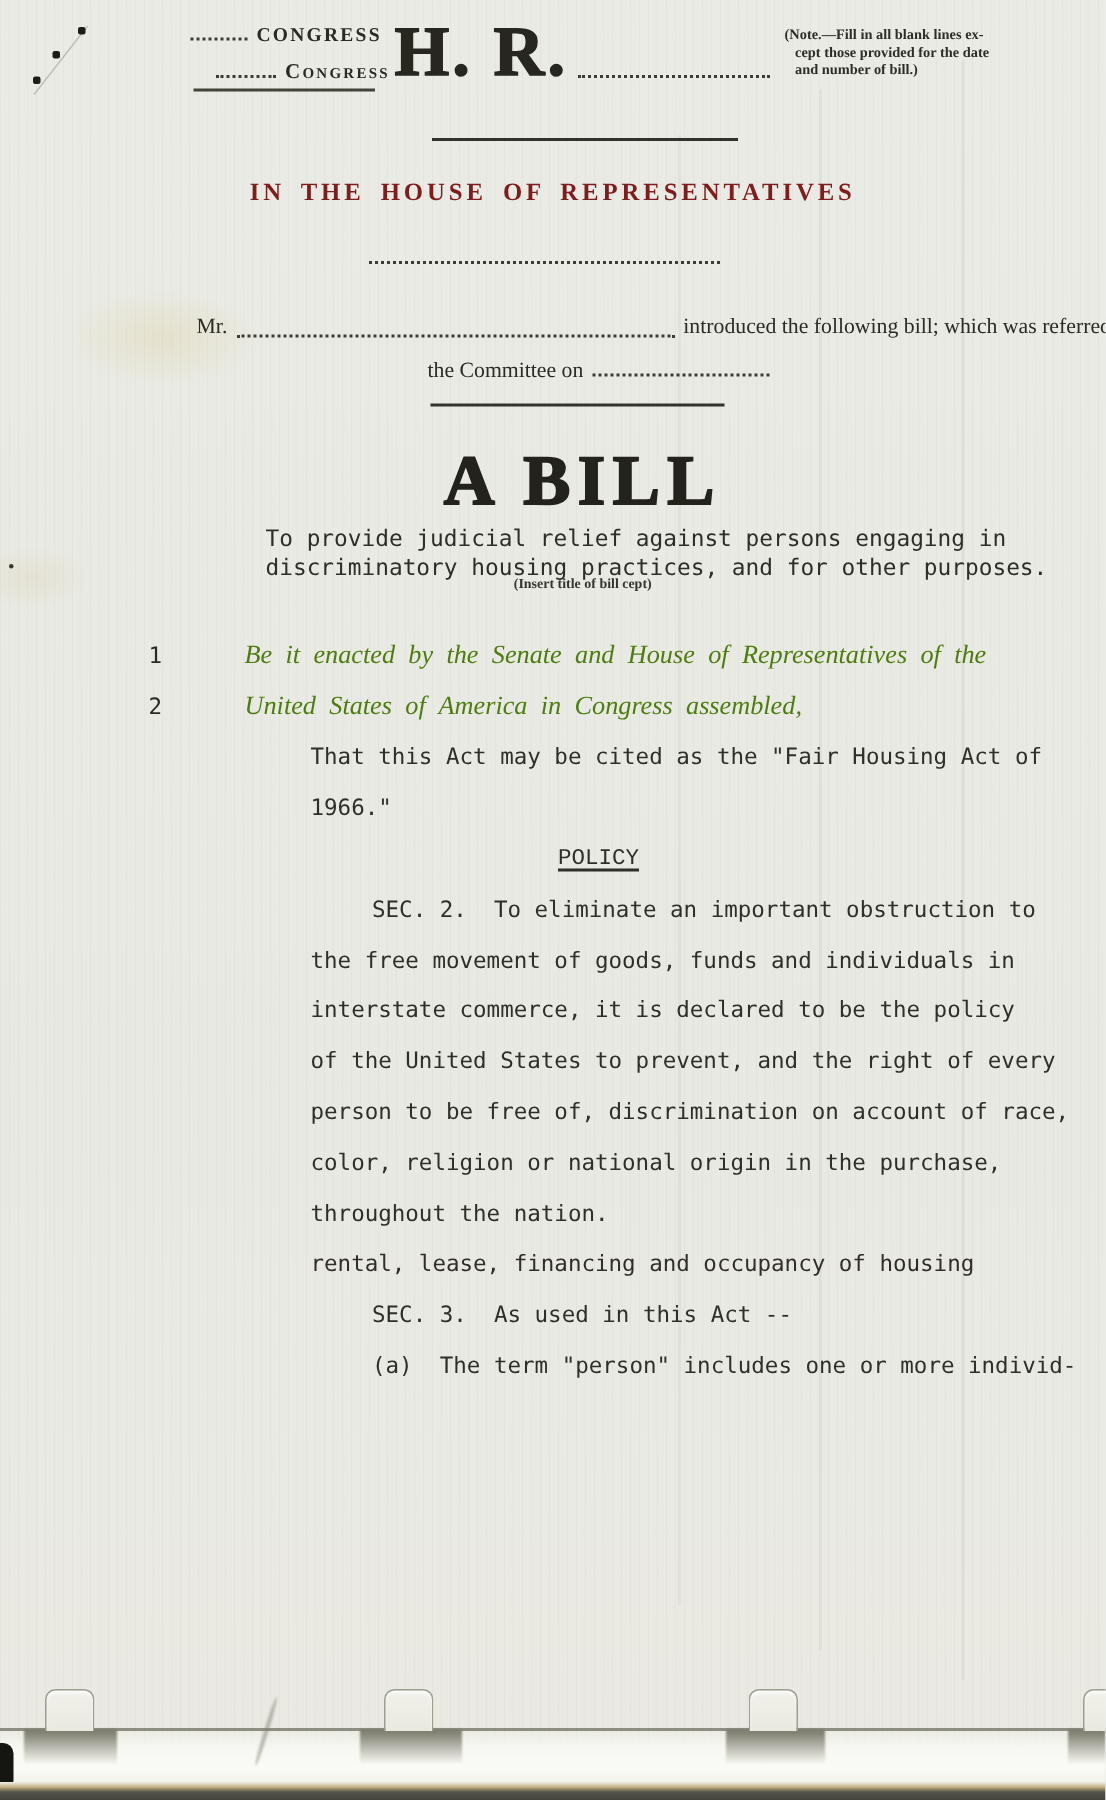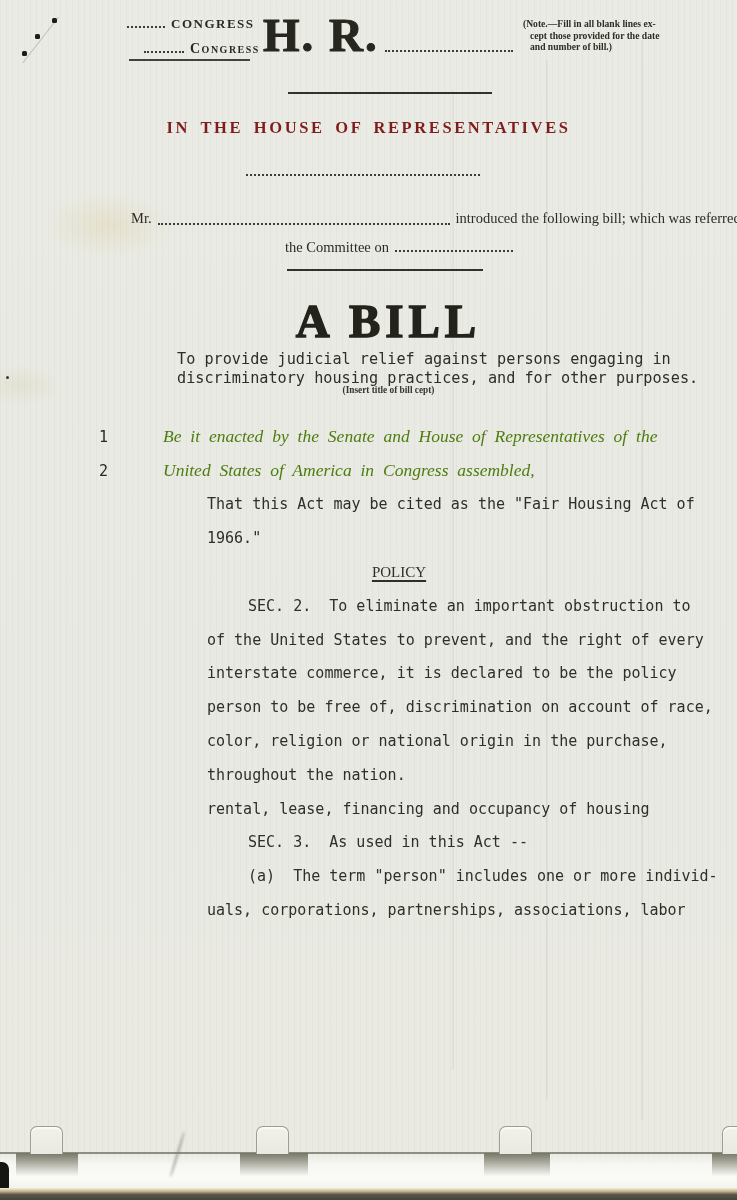--- a/index.html
+++ b/index.html
@@ -93,21 +93,21 @@
   .bline .lnum{
     position:absolute;left:-64px;width:20px;
     font-family:"DejaVu Sans Mono",monospace;font-size:15px;color:#2a2a22;
   }
   .bline .ltext{white-space:pre;}
   .bline.mo .ltext{font-family:"DejaVu Sans Mono",monospace;font-size:15px;letter-spacing:0;margin-left:44px;}
   .bline.it .ltext{font-family:"Liberation Serif",serif;font-style:italic;font-size:17.5px;word-spacing:4.5px;color:#4d7c0f;}
   .bline.ind .ltext{padding-left:41px;}
   .bline.hd{justify-content:center;}
   .bline.hd .ltext{
-    font-family:Liberation Serif, serif;font-size:15px;
+    font-family:Liberation Mono, monospace;font-size:15px;
     text-decoration:underline;text-underline-offset:3px;text-decoration-thickness:1.6px;
     transform:translateX(-14px);
   }
 
   .title-speck{position:absolute;left:6px;top:376px;width:3px;height:3px;background:#3a3a30;border-radius:50%;}
 
   
   .fzone{position:absolute;left:0;top:1118px;width:737px;height:82px;}
   .fade{
     position:absolute;left:0;top:34px;width:737px;height:38px;
@@ -212,45 +212,45 @@
     <div class="bline mo">
       <span class="ltext">1966."</span>
     </div>
     <div class="bline hd">
       <span class="ltext">POLICY</span>
     </div>
     <div class="bline mo ind">
       <span class="ltext">SEC. 2.  To eliminate an important obstruction to</span>
     </div>
     <div class="bline mo">
+      <span class="ltext">the free movement of goods, funds and individuals in</span>
+    </div>
+    <div class="bline mo">
+      <span class="ltext">interstate commerce, it is declared to be the policy</span>
+    </div>
+    <div class="bline mo">
       <span class="ltext">of the United States to prevent, and the right of every</span>
-    </div>
-    <div class="bline mo">
-      <span class="ltext">interstate commerce, it is declared to be the policy</span>
     </div>
     <div class="bline mo">
       <span class="ltext">person to be free of, discrimination on account of race,</span>
     </div>
     <div class="bline mo">
       <span class="ltext">color, religion or national origin in the purchase,</span>
     </div>
     <div class="bline mo">
       <span class="ltext">throughout the nation.</span>
     </div>
     <div class="bline mo">
       <span class="ltext">rental, lease, financing and occupancy of housing</span>
     </div>
     <div class="bline mo ind">
       <span class="ltext">SEC. 3.  As used in this Act --</span>
     </div>
     <div class="bline mo ind">
       <span class="ltext">(a)  The term "person" includes one or more individ-</span>
-    </div>
-    <div class="bline mo">
-      <span class="ltext">uals, corporations, partnerships, associations, labor</span>
     </div>
   </div>
 
 <div class="fzone">
   <div class="fade"></div>
   <div class="edgeline"></div>
 
   <div class="tabshadow" style="left:16px;width:62px"></div>
   <div class="tab" style="left:30px"></div>
 

